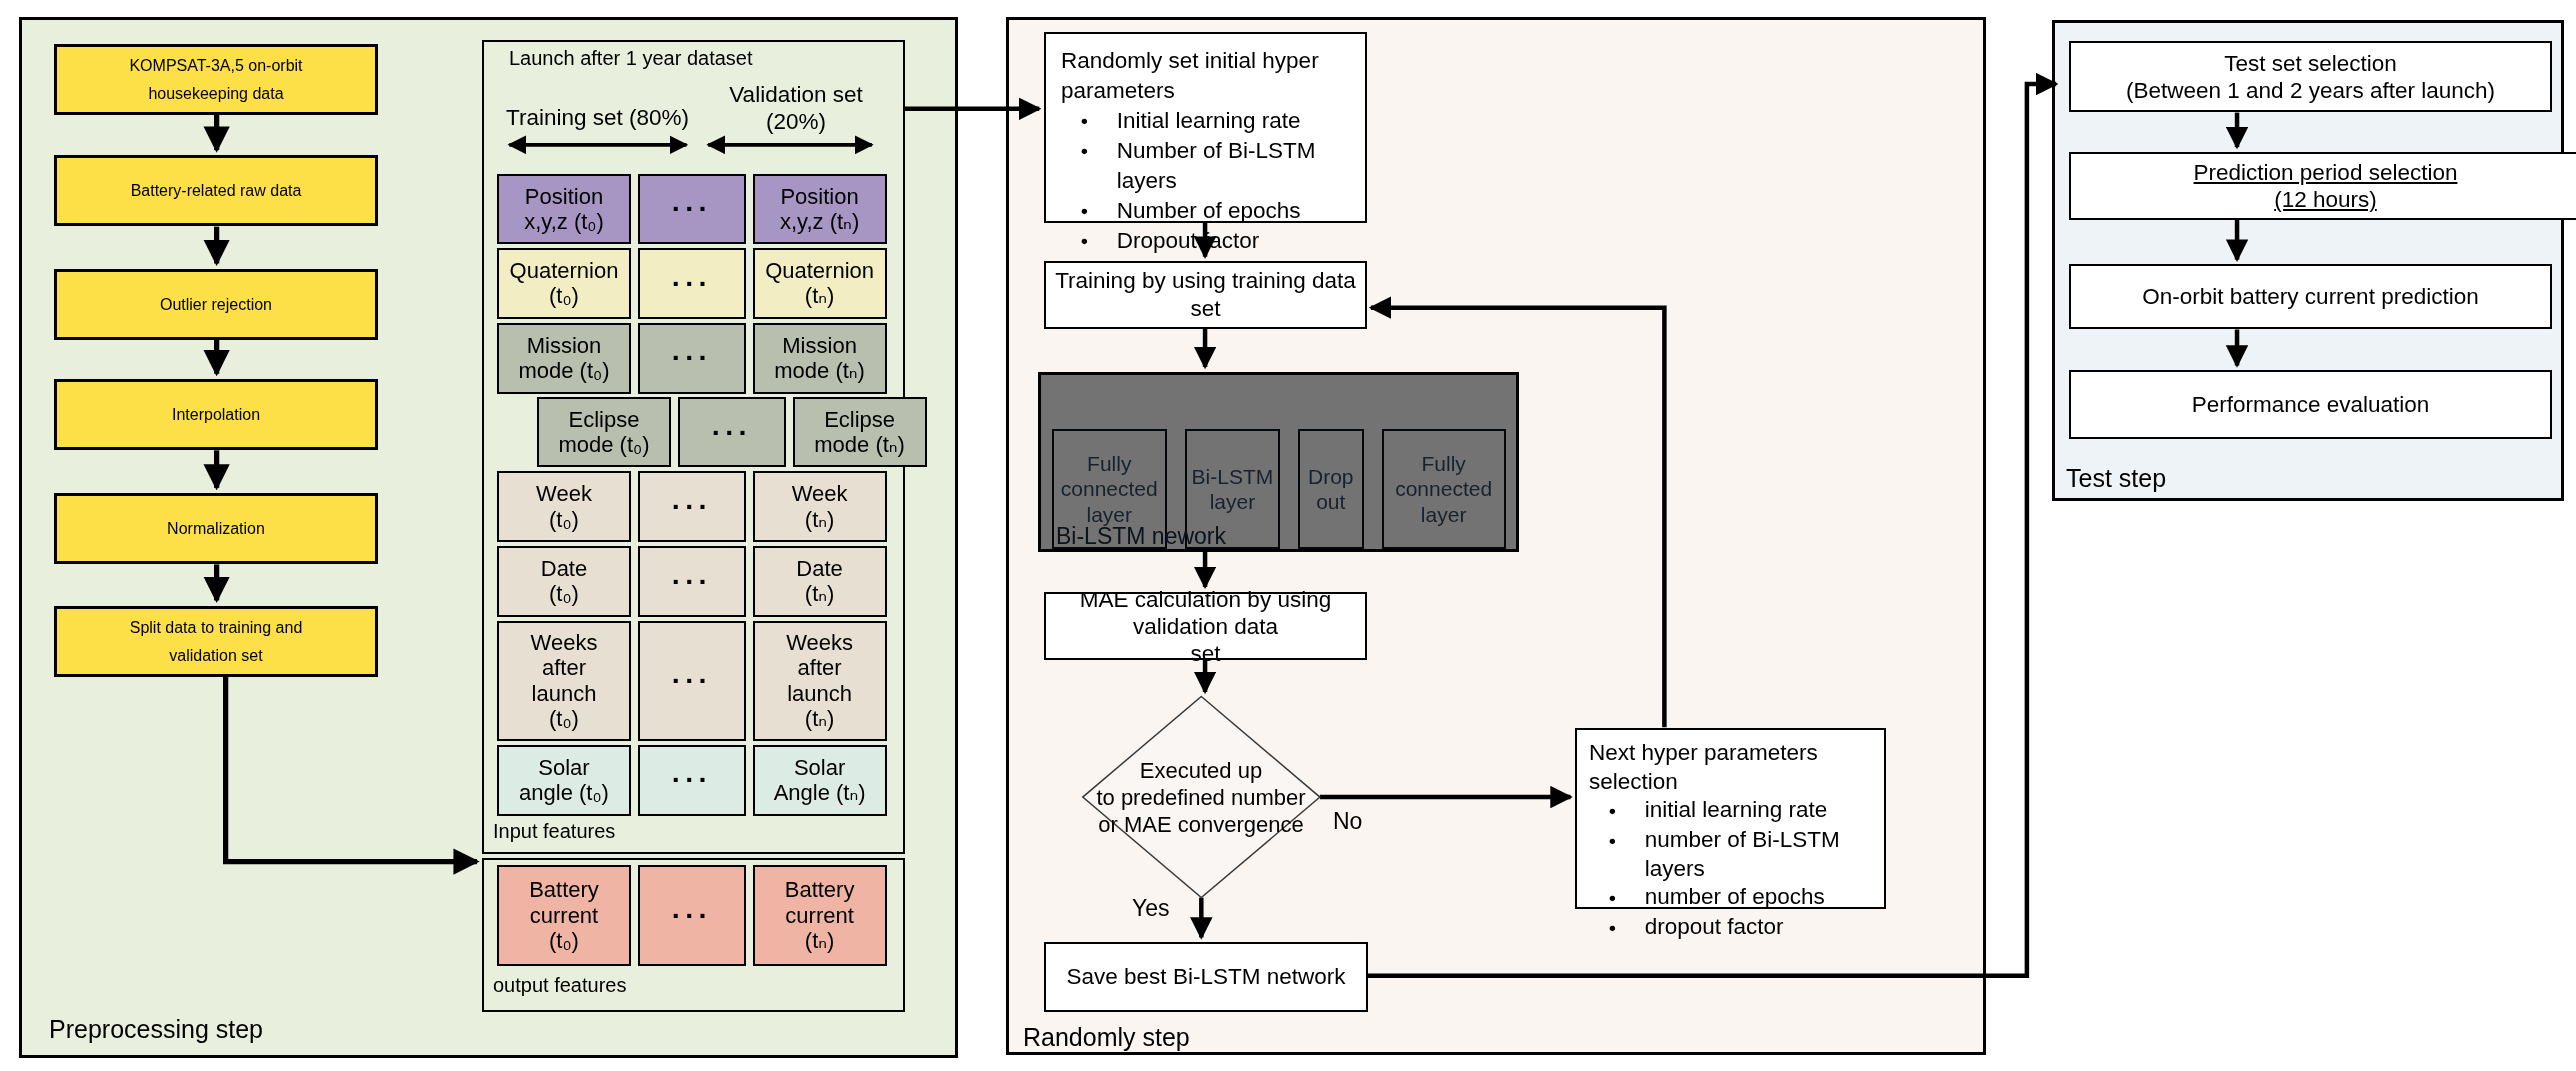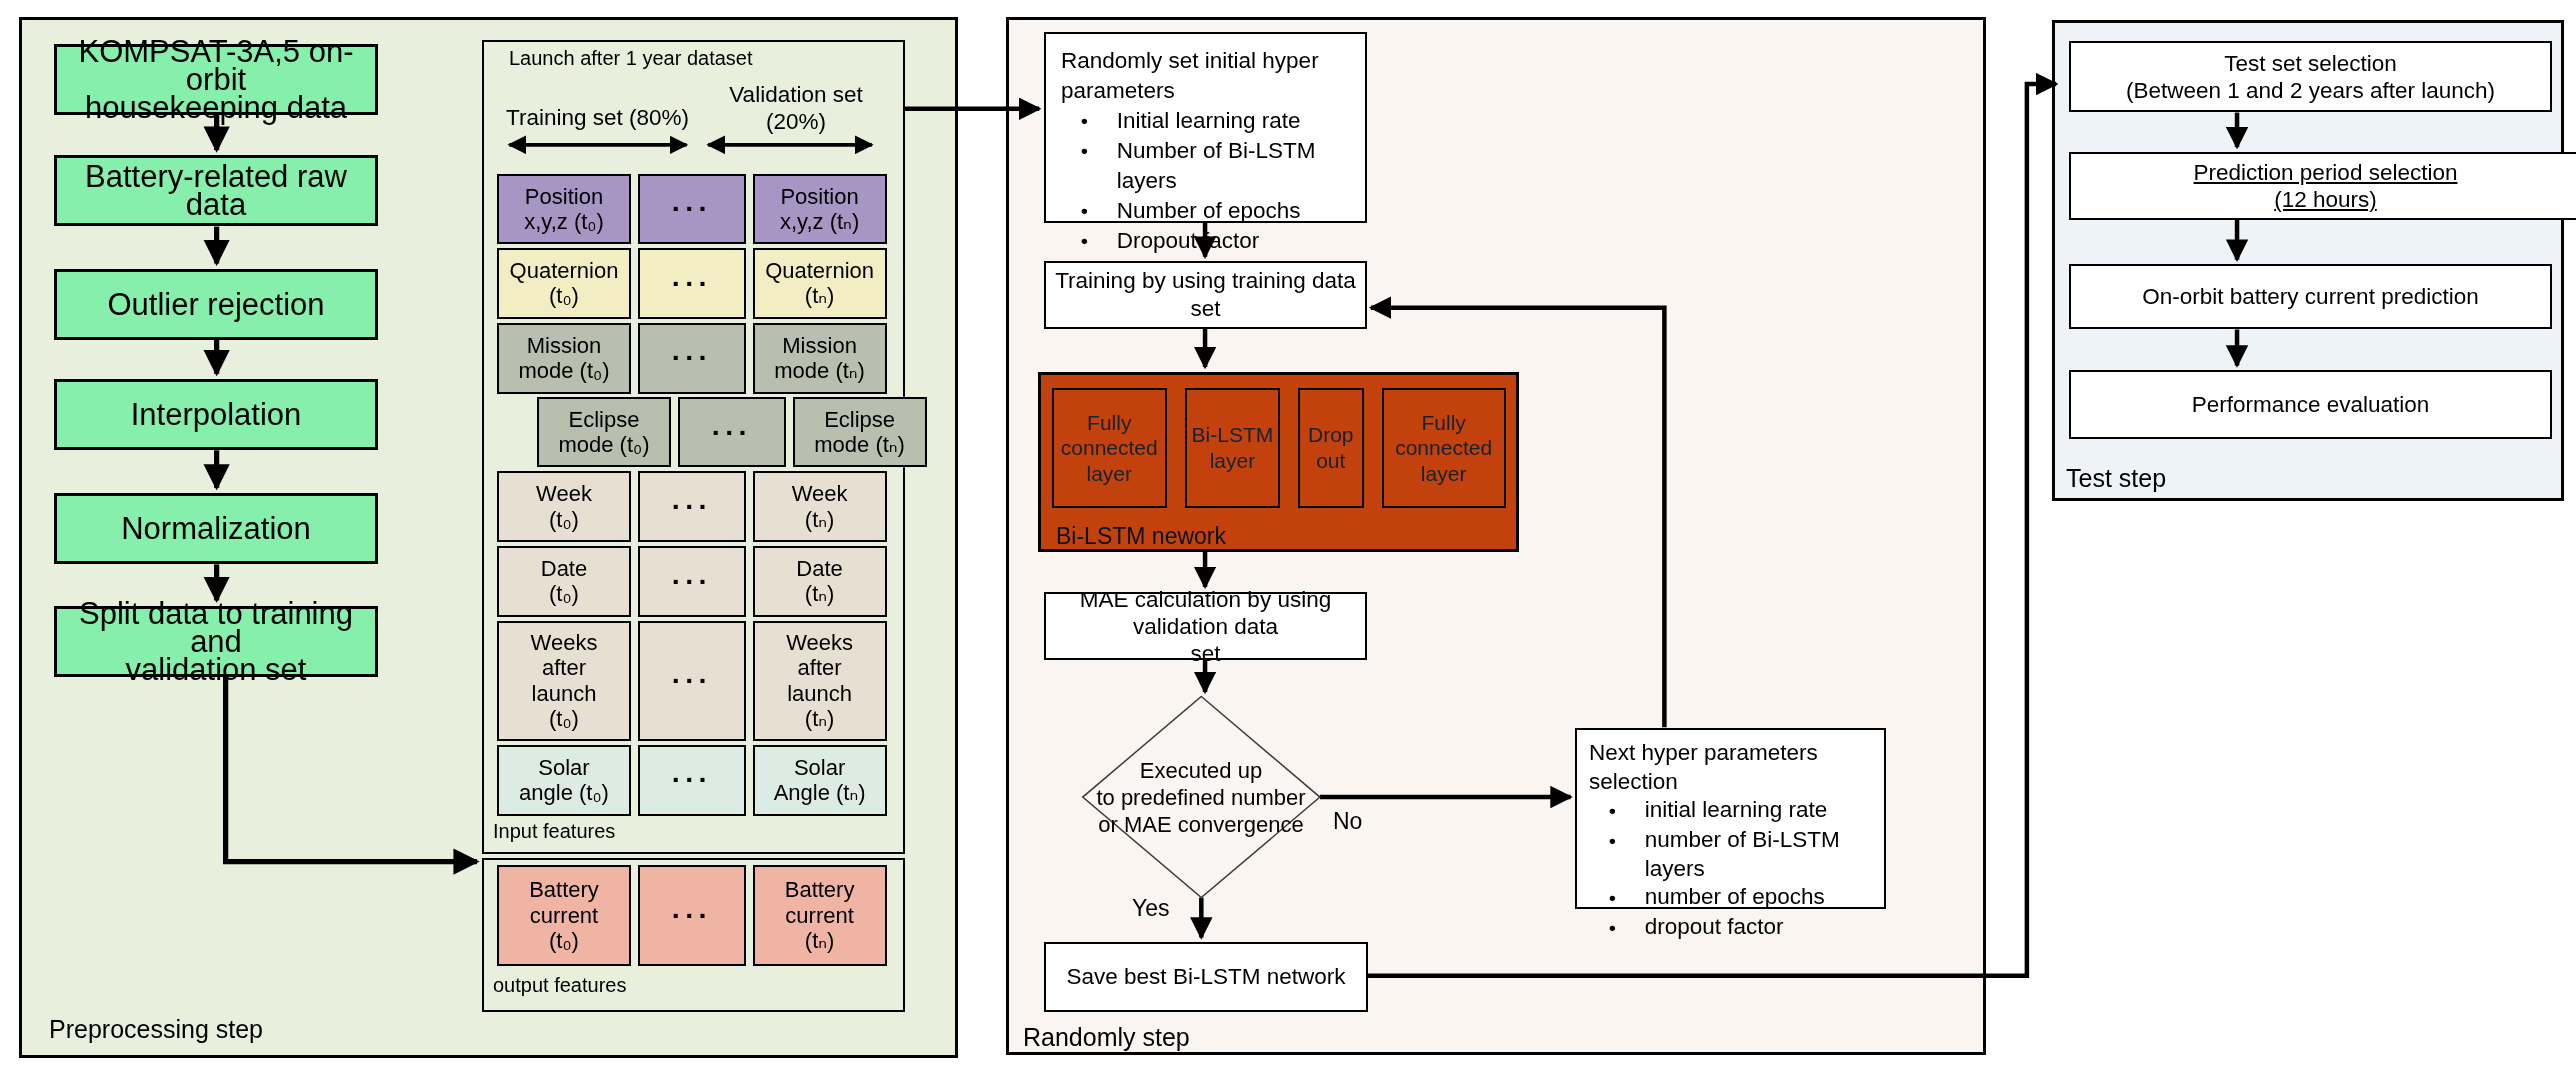--- a/index.html
+++ b/index.html
@@ -7,43 +7,43 @@
     width:2576px;height:1071px;position:relative;background:#ffffff;
     font-family:"Liberation Sans","DejaVu Sans",sans-serif;color:#000;
   }
   .panel{position:absolute;border:3px solid #000;box-sizing:border-box;}
   .panel-label{position:absolute;font-size:25px;color:#000;white-space:nowrap;}
   .box{
     position:absolute;border:2.3px solid #000;box-sizing:border-box;
     display:flex;align-items:center;justify-content:center;text-align:center;
     font-size:22.5px;line-height:28px;white-space:pre-line;background:#fff;
   }
-  .green-box{background:#86efac;border-width:3px;font-size:31px;}
+  .green-box{background:#fde047;border-width:3px;font-size:16px;}
   .subpanel{position:absolute;border:2.3px solid #000;box-sizing:border-box;background:transparent;}
   .ds-title{position:absolute;font-size:20px;white-space:nowrap;}
   .ds-colhdr{position:absolute;font-size:22.5px;line-height:27px;text-align:center;white-space:pre-line;}
   .rowgrid{
     position:absolute;display:flex;flex-direction:column;gap:3.8px;
   }
   .cellrow{display:grid;grid-template-columns:134px 108px 134px;column-gap:6.8px;}
   .cell{
     border:2.3px solid #000;box-sizing:border-box;
     display:flex;align-items:center;justify-content:center;text-align:center;
     font-size:22px;line-height:25.5px;white-space:pre-line;
   }
   .cell.dots{font-size:28.5px;font-weight:bold;letter-spacing:3.8px;line-height:25.5px;}
   .list-box{
     position:absolute;border:2.3px solid #000;box-sizing:border-box;background:#fff;
     padding:12px 13.5px 7.5px 15px;font-size:22.5px;line-height:30px;
   }
   .bullet{display:flex;}
   .bullet::before{content:"●";font-size:12.8px;line-height:30px;margin-left:19.5px;margin-right:28.5px;}
   .bluepanel{
-    position:absolute;border:3px solid #000;box-sizing:border-box;background:#c2410c;
-    padding:12.8px 10.5px 0 10.5px;display:flex;gap:18px;
+    position:absolute;border:3px solid #000;box-sizing:border-box;background:#737373;
+    padding:12.8px 10.5px 0 10.5px;display:flex;gap:18px;align-items:flex-end;
   }
   .layerbox{
     border:2.3px solid #04080c;box-sizing:border-box;height:120px;
     display:flex;align-items:center;justify-content:center;text-align:center;
     font-size:21px;line-height:25.5px;white-space:pre-line;color:#17222e;
   }
   .net-label{position:absolute;left:15px;top:148px;font-size:23px;color:#0b141d;white-space:nowrap;}
   .free-label{position:absolute;font-size:23px;white-space:nowrap;}
   .diamond-text{
     position:absolute;text-align:center;font-size:22px;line-height:27px;white-space:pre-line;

